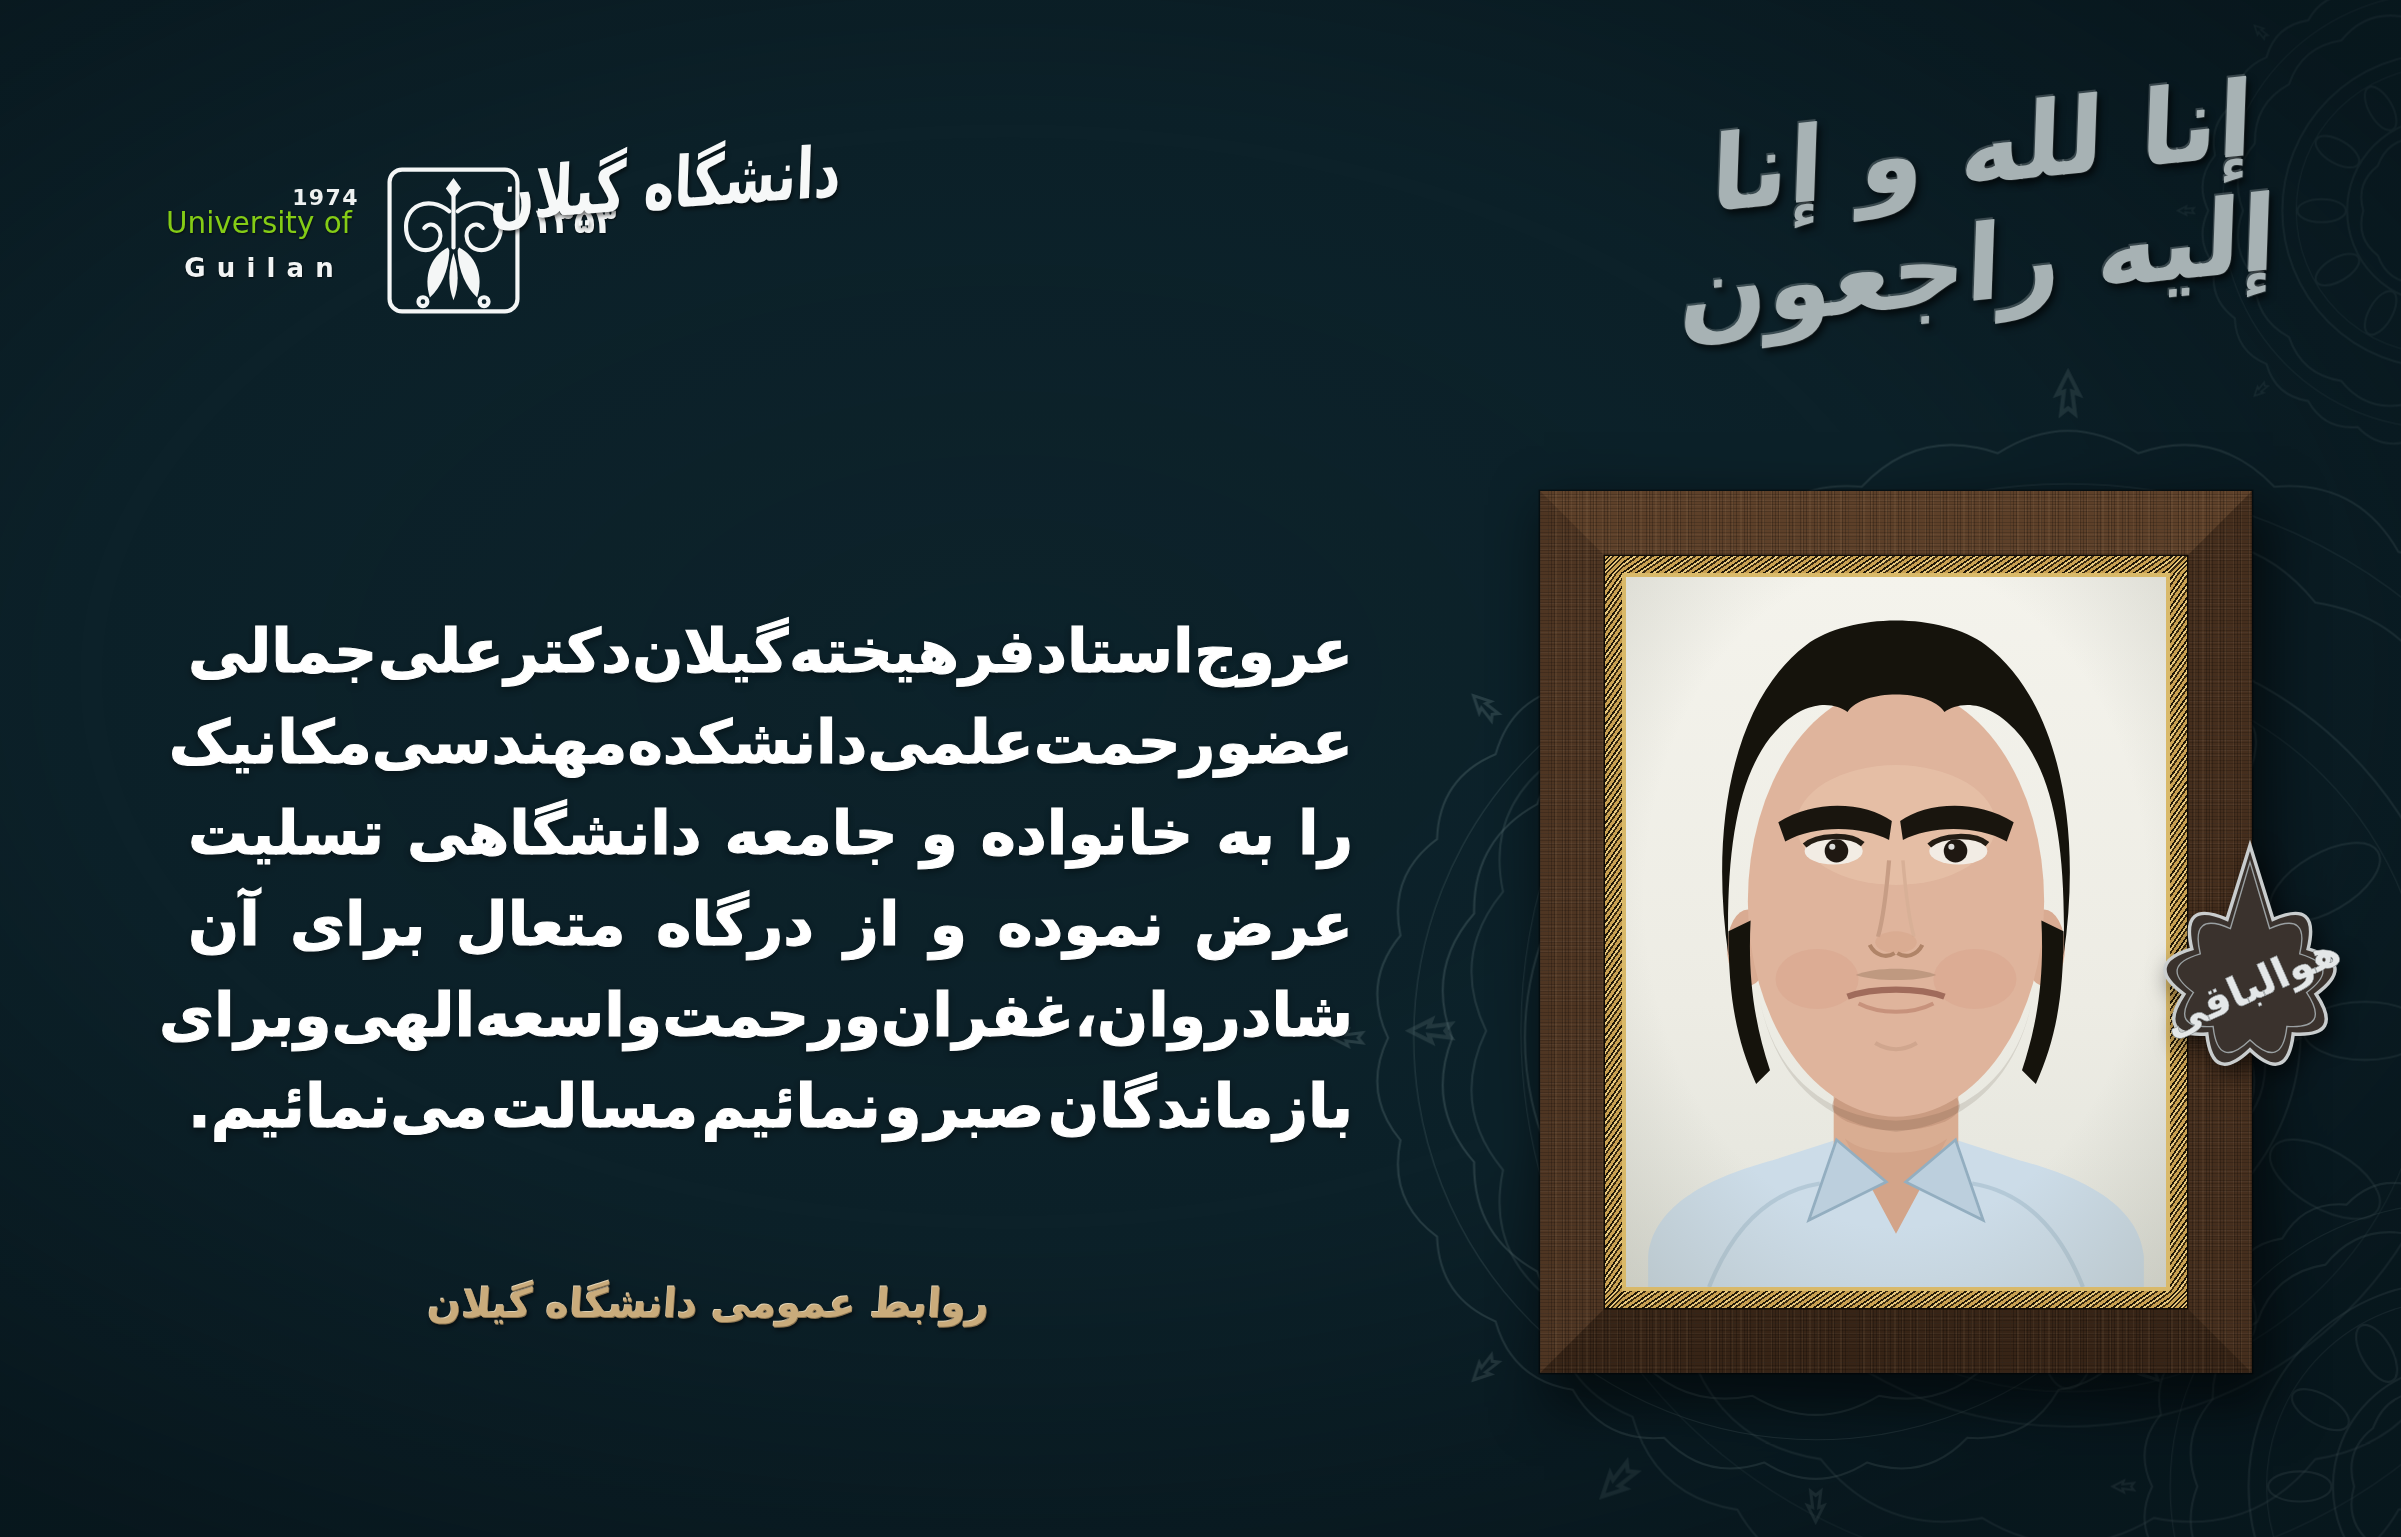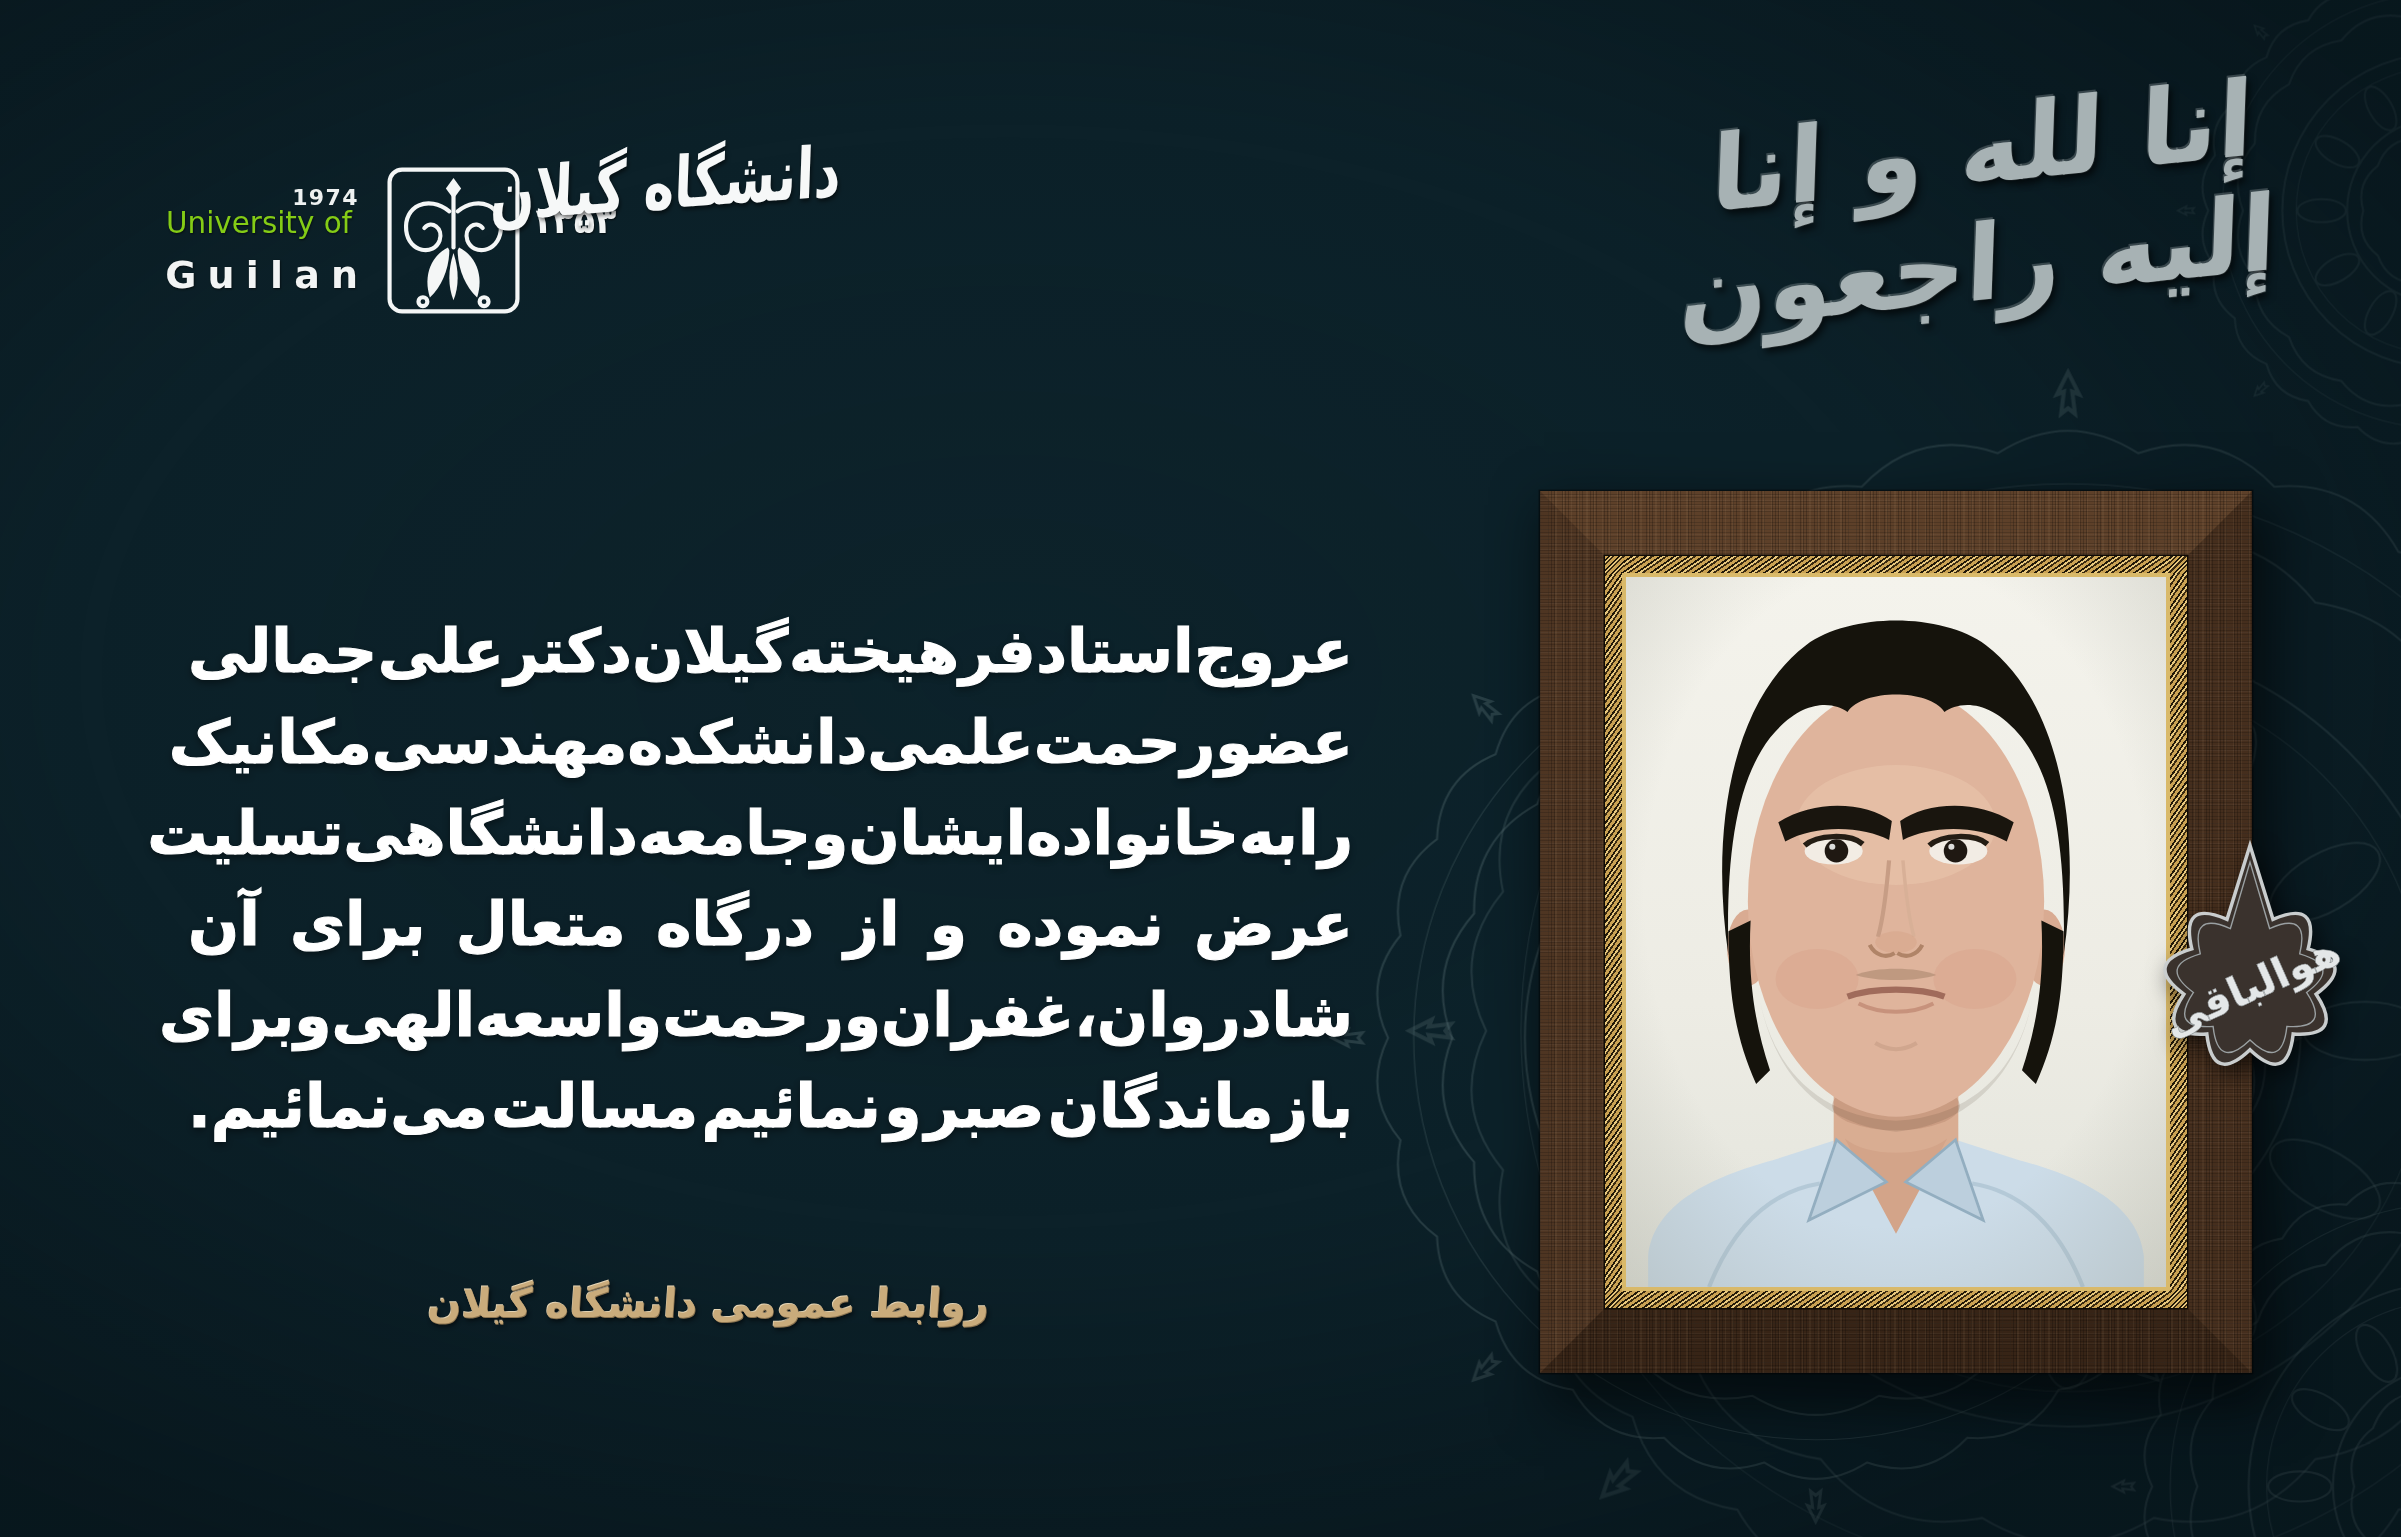--- a/index.html
+++ b/index.html
@@ -14,21 +14,21 @@
   }
   #ornaments{position:absolute; left:0; top:0; z-index:1;}
 
   
   .logo{position:absolute; left:147px; top:158px; width:694px; height:168px; z-index:4; color:#f4f6f6;}
   .logo-year{position:absolute; left:14px; top:27px; width:198px; text-align:right;
     font-size:22px; font-weight:bold; letter-spacing:1.4px; color:#eef1f1;}
   .logo-en1{position:absolute; left:7px; top:48px; width:210px; text-align:center;
     font-size:29.4px; color:#84cc16; text-shadow:0.7px 1.4px 2.1px rgba(0,0,0,.6);}
   .logo-en2{position:absolute; left:7px; top:95px; width:210px; text-align:center;
-    font-size:38px; font-weight:bold; letter-spacing:11.2px; text-indent:11.2px; color:#f2f4f4;
+    font-size:26px; font-weight:bold; letter-spacing:11.2px; text-indent:11.2px; color:#f2f4f4;
     text-shadow:0.7px 1.4px 2.1px rgba(0,0,0,.6);}
   .emblem{position:absolute; left:237px; top:5.6px; width:139px; height:153px;}
   .logo-fa-year{position:absolute; left:384px; top:43px; width:70px; font-size:35px; font-weight:bold;
     color:#f4f6f6; text-align:center; text-shadow:0.7px 1.4px 2.1px rgba(0,0,0,.6);}
   .logo-fa-name{position:absolute; left:449px; top:-8.4px; width:245px; direction:rtl; white-space:nowrap;
     font-size:52px; font-weight:bold; color:#f6f8f8; transform:rotate(-4deg) skewX(-6deg) scaleY(1.35);
     transform-origin:center; text-shadow:1.4px 2.1px 3.5px rgba(0,0,0,.55);}
 
   
   .calligraphy{
@@ -254,21 +254,20 @@
         <span>رحمت</span>
         <span>علمی</span>
         <span>دانشکده</span>
         <span>مهندسی</span>
         <span>مکانیک</span>
       </div>
     <div class="cond-line" style="color: rgb(255, 255, 255);">
         <span>را</span>
         <span>به</span>
         <span>خانواده</span>
-        <span>ایشان</span>
         <span>و</span>
         <span>جامعه</span>
         <span>دانشگاهی</span>
         <span>تسلیت</span>
       </div>
     <div class="cond-line" style="color: rgb(255, 255, 255);">
         <span>عرض</span>
         <span>نموده</span>
         <span>و</span>
         <span>از</span>

